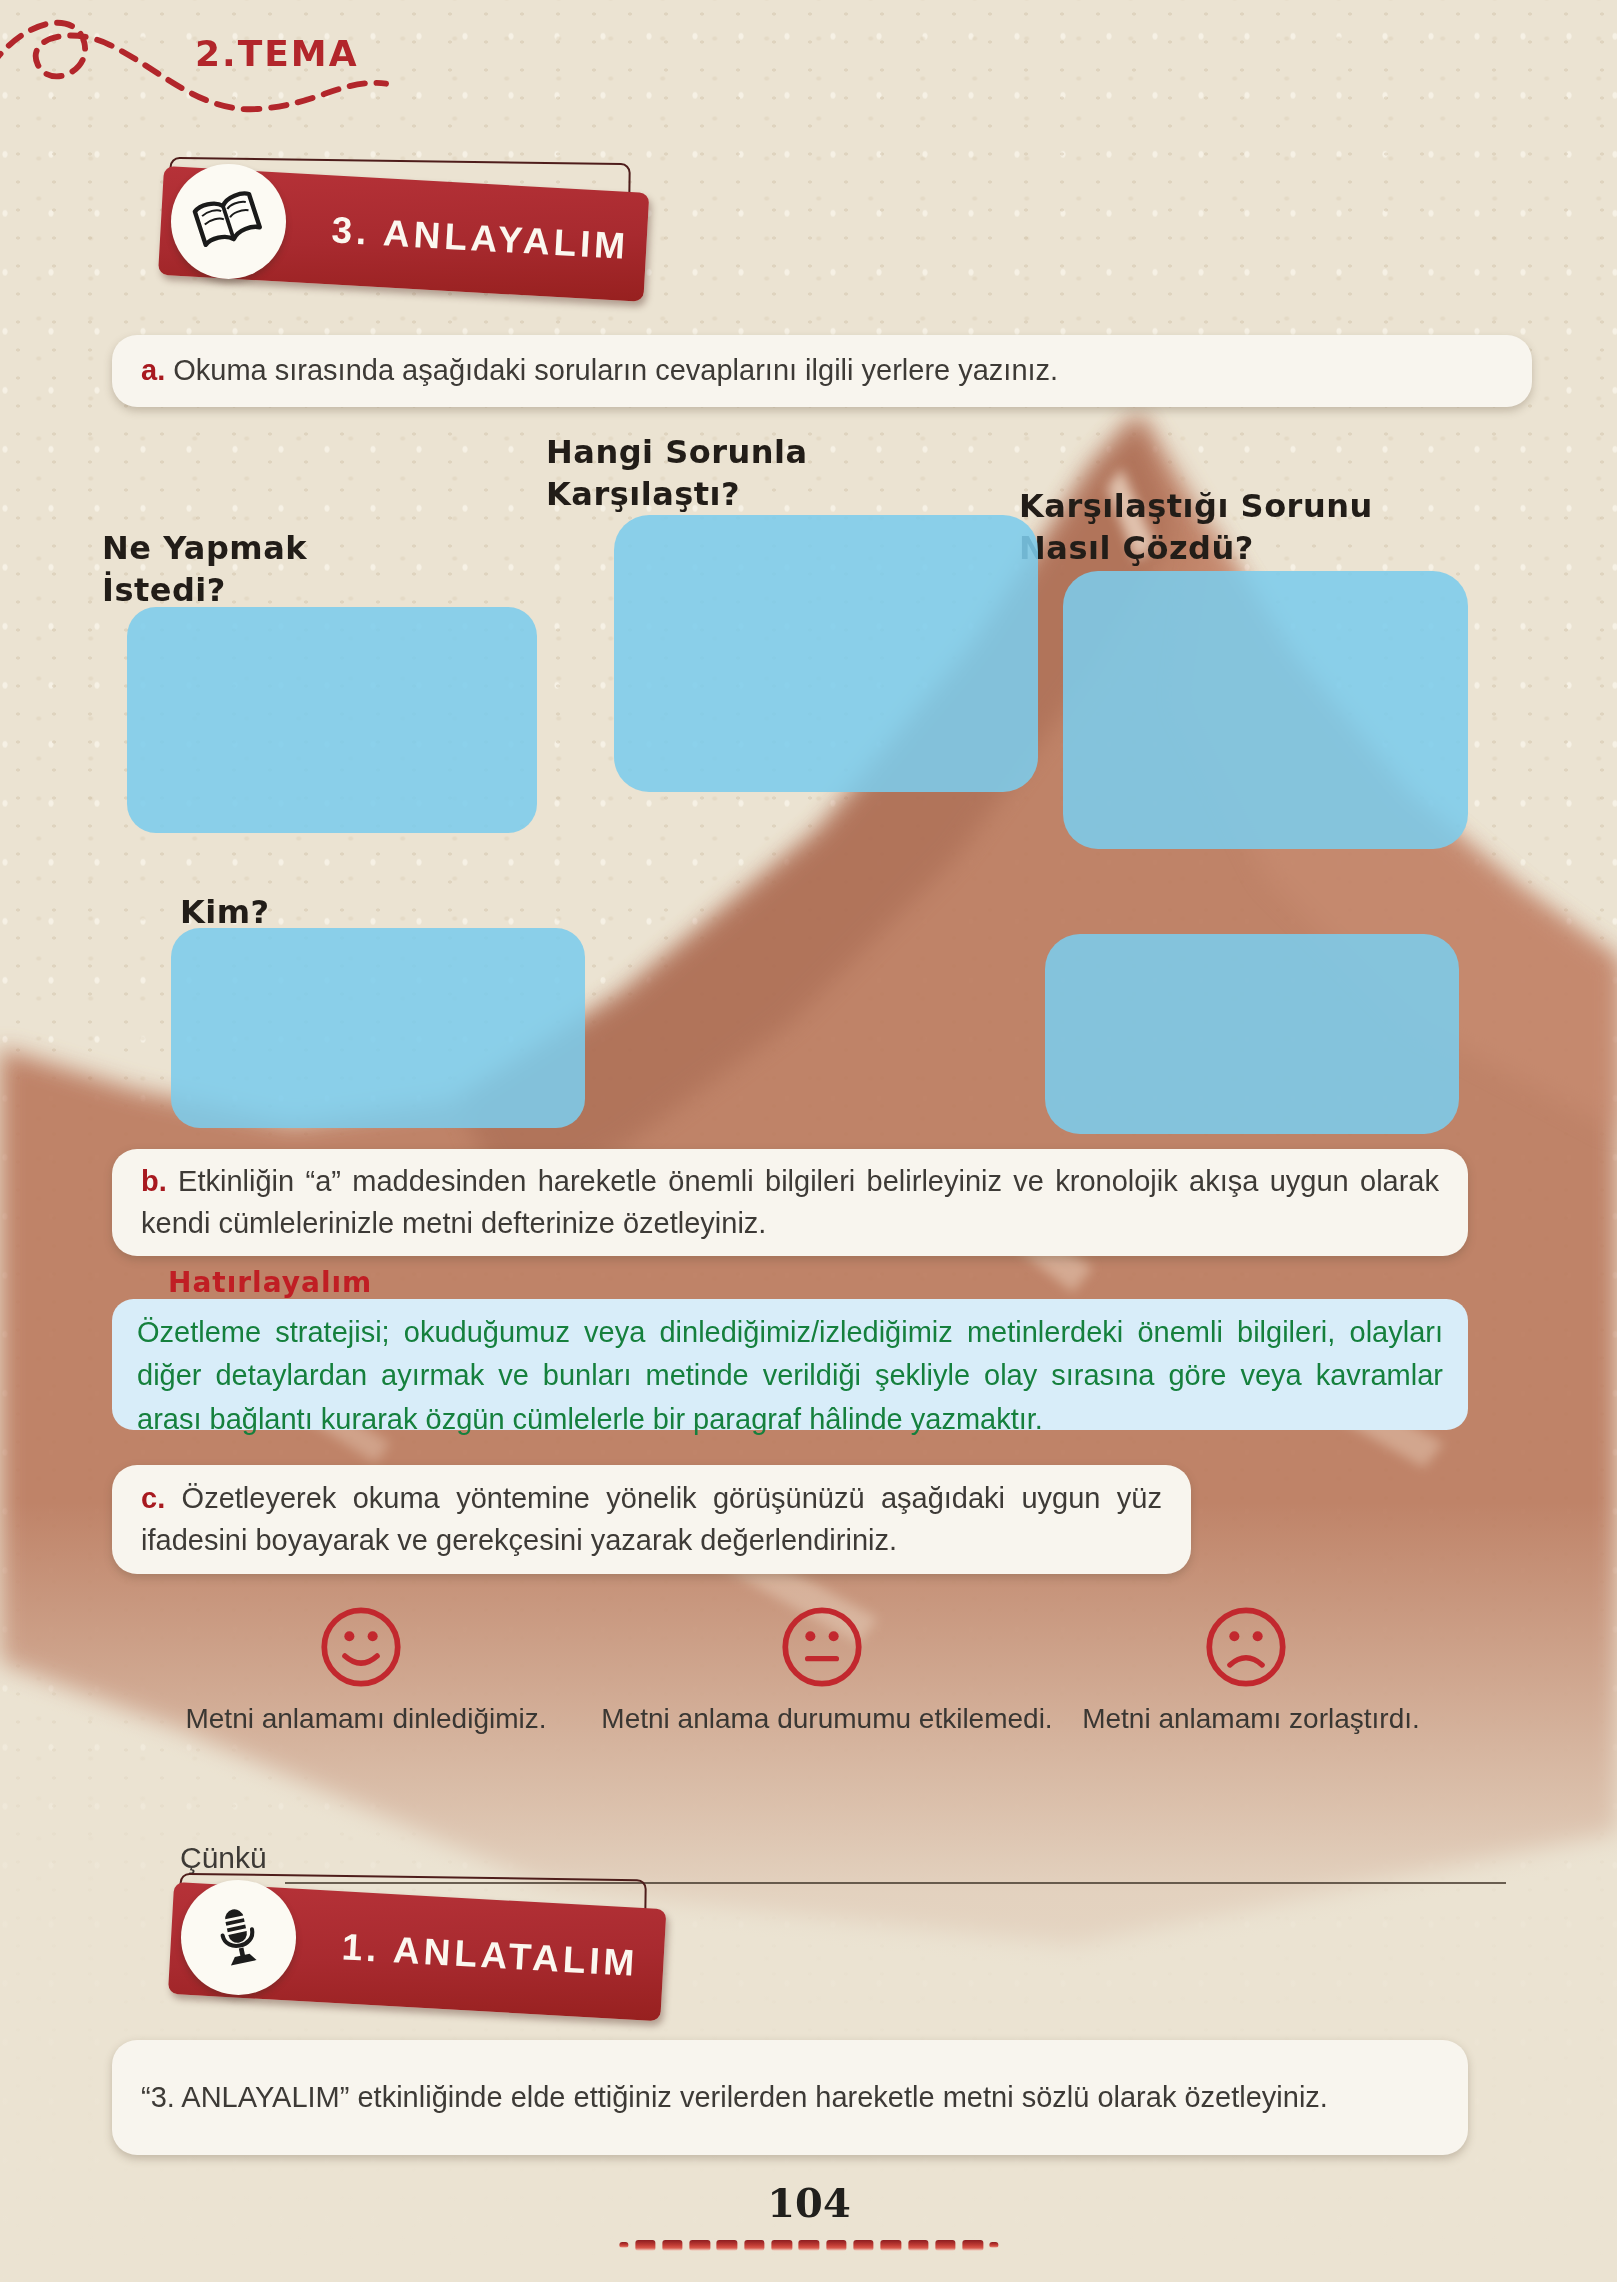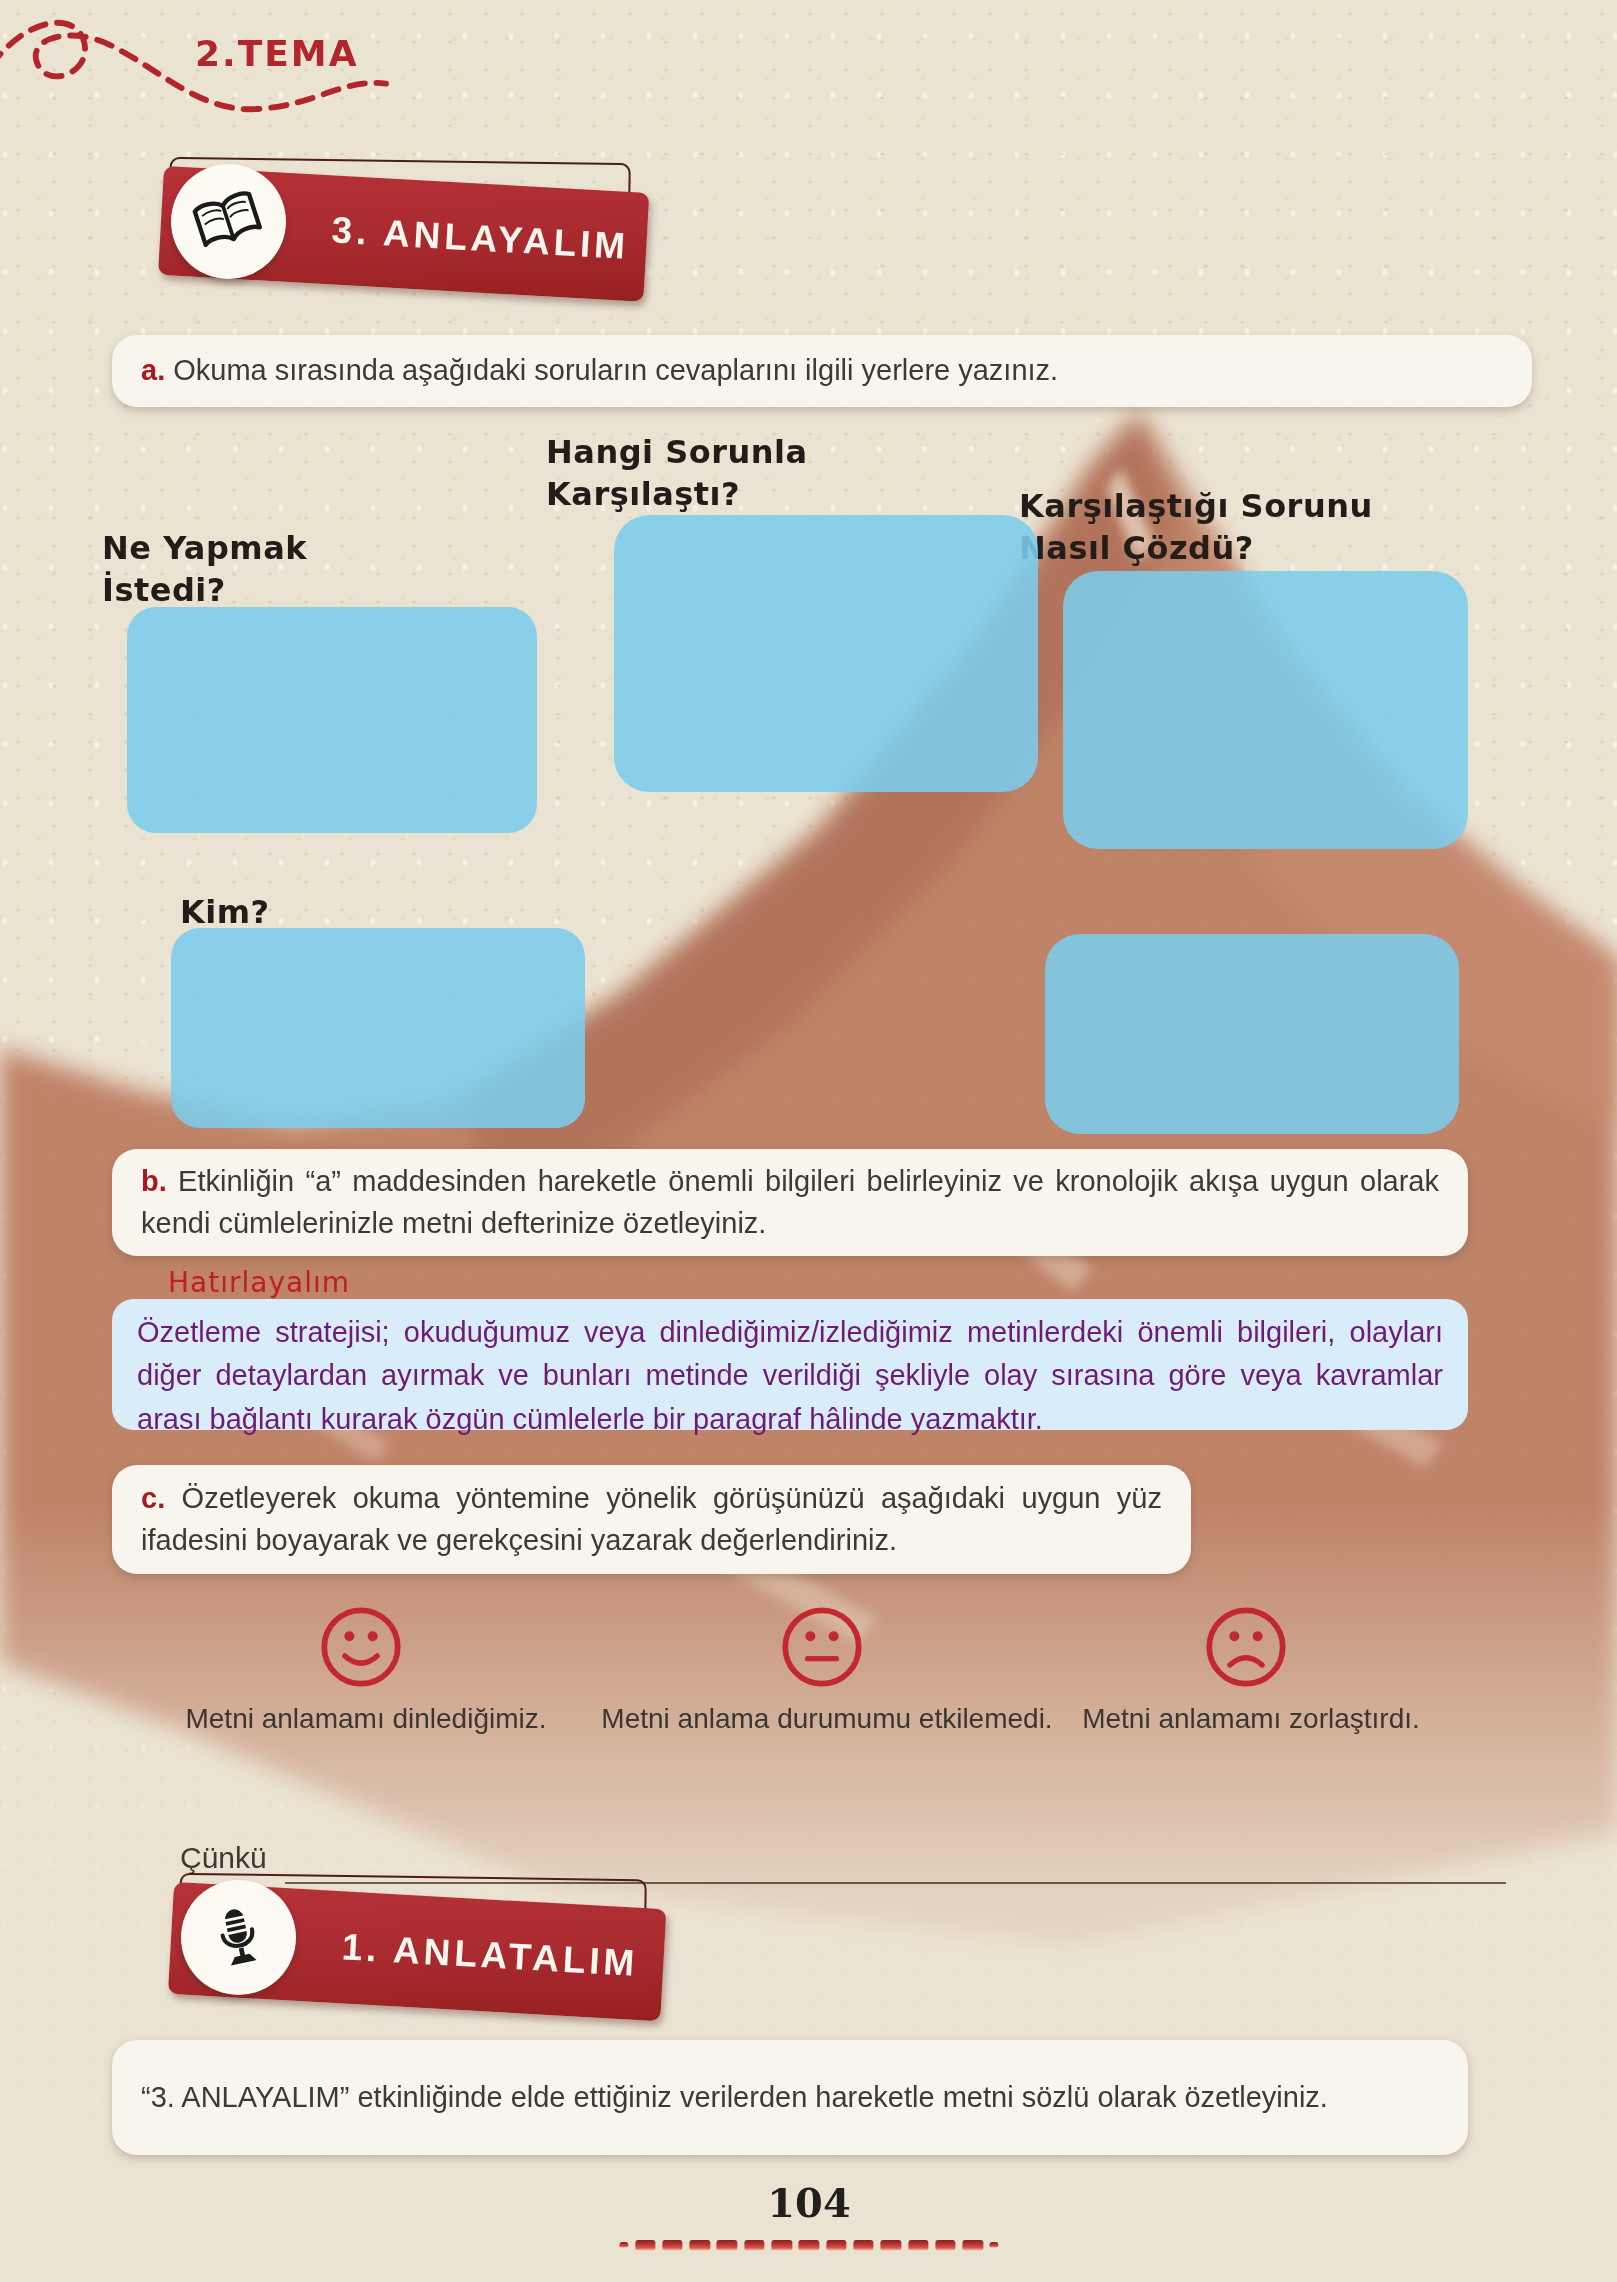--- a/index.html
+++ b/index.html
@@ -42,24 +42,24 @@
     box-sizing:border-box;padding:13.7px 29px;display:flex;align-items:center;}
   .white-box p{margin:0;font-size:29px;line-height:1.42;color:#3d3a36;text-align:justify;}
   .marker{color:#a8191f;font-weight:bold;}
 
   
   .field-label{white-space:pre-line;font-weight:600;font-size:32px;
     line-height:1.3;color:#221d18;font-family:"DejaVu Sans",sans-serif;letter-spacing:0.5px;}
   .answer-box{background:rgba(124,204,236,.88);border-radius:35px;}
 
   
-  .reminder-title{font-weight:normal;font-size:28px;color:#c01e24;letter-spacing:1px;
+  .reminder-title{font-weight:bold;font-size:28px;color:#c01e24;letter-spacing:1px;
     font-family:"DejaVu Sans",sans-serif;}
   .reminder-box{background:#d8edf9;border-radius:21.5px;box-sizing:border-box;padding:11.7px 25px;}
-  .reminder-box p{margin:0;font-size:29px;line-height:1.5;color:#701a75;text-align:justify;}
+  .reminder-box p{margin:0;font-size:29px;line-height:1.5;color:#15803d;text-align:justify;}
 
   
   .face-option{position:absolute;width:86px;height:86px;cursor:pointer;}
   .face-label{position:absolute;width:458px;text-align:center;font-size:28px;line-height:1.4;color:#3a3733;}
 
   .because-label{font-size:30px;color:#3d3a36;}
   .write-line{position:absolute;border-top:2px solid rgba(72,60,48,.8);height:0;}
 
   .footer-num{position:absolute;left:0;width:100%;text-align:center;top:2179px;
     font-family:"DejaVu Serif",serif;font-weight:bold;font-size:40px;color:#21201d;z-index:2;}

